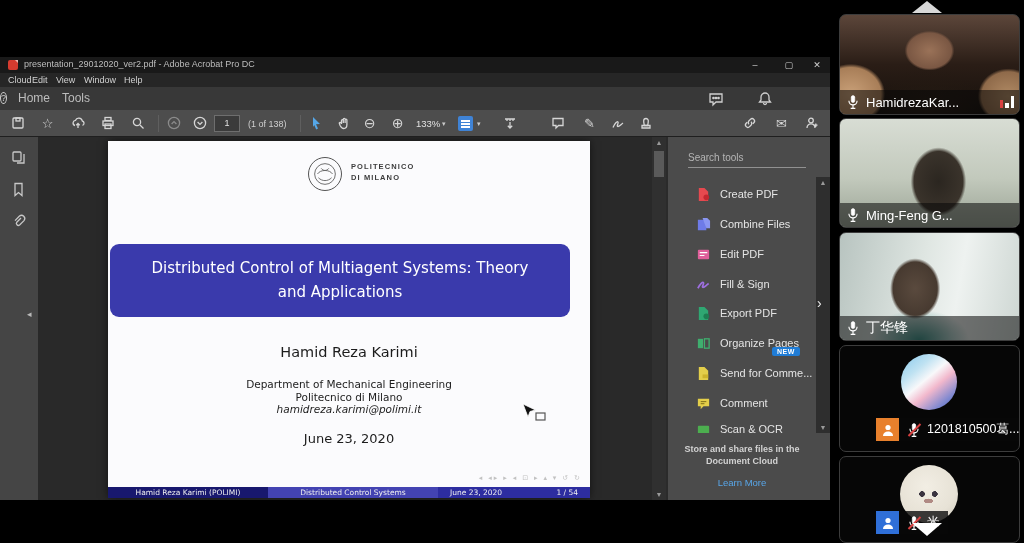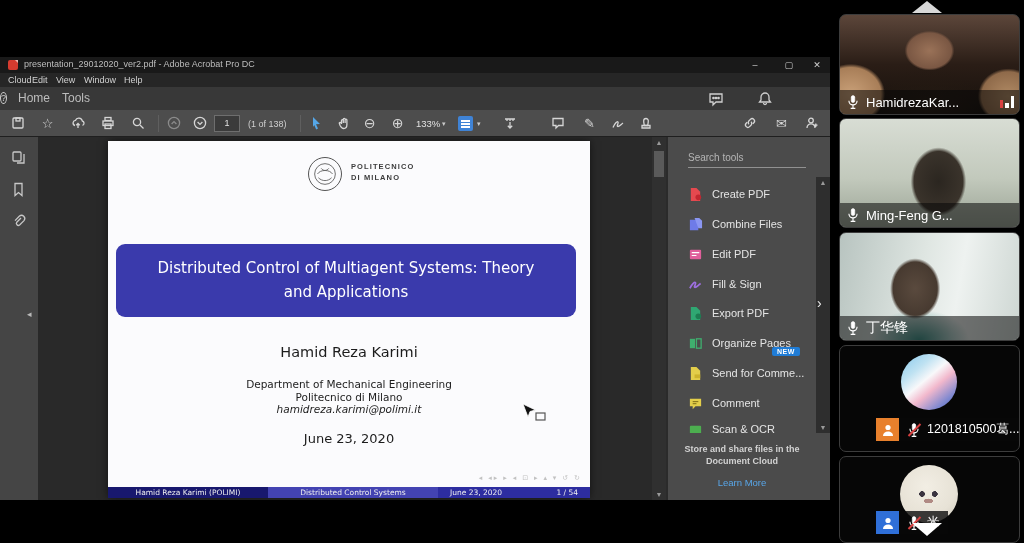--- a/index.html
+++ b/index.html
@@ -51,21 +51,21 @@
   .sico svg{stroke:#c8c8c8;fill:none;stroke-width:1.3;width:17px;height:17px;}
   #collapse-left{position:absolute;left:27px;top:252px;color:#b9b9b9;font-size:9px;}
 
   
   #docarea{position:absolute;left:38px;top:80px;width:614px;height:363px;background:#292929;overflow:hidden;}
   #page{position:absolute;left:70px;top:4px;width:482px;height:357px;background:#fbfbfd;box-shadow:0 0 8px rgba(0,0,0,.55);}
   #logo-seal{position:absolute;left:200px;top:16px;width:34px;height:34px;border:1.5px solid #555;border-radius:50%;box-sizing:border-box;}
   #logo-seal svg{width:100%;height:100%;stroke:#666;fill:none;stroke-width:1;}
   #logo-text{position:absolute;left:243px;top:21px;font-size:7.5px;font-weight:bold;color:#3c3c3c;
              letter-spacing:1.1px;line-height:1.45;}
-  #titlebox{position:absolute;left:8px;top:103px;width:460px;height:73px;background:#3a3aac;border-radius:9px;
+  #titlebox{position:absolute;left:2px;top:103px;width:460px;height:73px;background:#3a3aac;border-radius:9px;
             color:#fff;display:flex;align-items:center;justify-content:center;text-align:center;
             font-size:15px;line-height:1.55;font-family:"DejaVu Sans",sans-serif;padding:0 26px;box-sizing:border-box;}
   .sl{position:absolute;left:0;width:100%;text-align:center;color:#1c1c1c;font-family:"DejaVu Sans",sans-serif;}
   #author{top:203px;font-size:14.5px;}
   #dept{top:237px;font-size:10.5px;}
   #univ{top:250px;font-size:10.5px;}
   #email{top:262px;font-size:10.5px;font-style:italic;}
   #sdate{top:290px;font-size:13px;}
   #navsyms{position:absolute;right:8px;top:333px;font-size:7px;color:#c2c2c2;letter-spacing:2px;}
   #sfooter{position:absolute;left:0;top:346px;width:482px;height:11px;display:flex;
@@ -78,21 +78,21 @@
   
   #vscroll{position:absolute;left:652px;top:80px;width:14px;height:363px;background:#303030;}
   #vscroll .arr{position:absolute;left:0;width:14px;text-align:center;color:#999;font-size:7px;}
   #vthumb{position:absolute;left:2px;top:14px;width:10px;height:26px;background:#5a5a5a;}
 
   
   #panel{position:absolute;left:668px;top:80px;width:162px;height:363px;background:#4b4b4b;}
   #psearch{position:absolute;left:20px;top:12px;width:118px;height:18px;border-bottom:1px solid #919191;
            font-size:10px;color:#b5b5b5;line-height:18px;}
   #plist{position:absolute;left:0;top:40px;width:148px;height:256px;overflow:hidden;}
-  .pitem{position:absolute;left:20px;height:22px;display:flex;align-items:center;gap:9px;
+  .pitem{position:absolute;left:28px;height:22px;display:flex;align-items:center;gap:9px;
          font-size:11px;color:#e4e4e4;white-space:nowrap;}
   .pitem svg{width:15px;height:15px;flex:0 0 15px;}
   .pt0{top:6px}.pt1{top:36px}.pt2{top:66px}.pt3{top:96px}.pt4{top:125px}
   .pt5{top:155px}.pt6{top:185px}.pt7{top:215px}.pt8{top:241px}
   #pnew{position:absolute;left:104px;top:170px;background:#1f7cd6;color:#fff;font-size:7px;font-weight:bold;
         padding:1px 5px;border-radius:2px;letter-spacing:.5px;}
   .pcloud{position:absolute;width:148px;text-align:center;font-size:9px;font-weight:bold;color:#d2d2d2;}
   #pc1{top:307px}#pc2{top:319px}
   #plearn{position:absolute;top:340px;width:148px;text-align:center;font-size:9.5px;color:#58a6e8;}
   #pscroll{position:absolute;left:148px;top:40px;width:14px;height:256px;background:#2e2e2e;}

